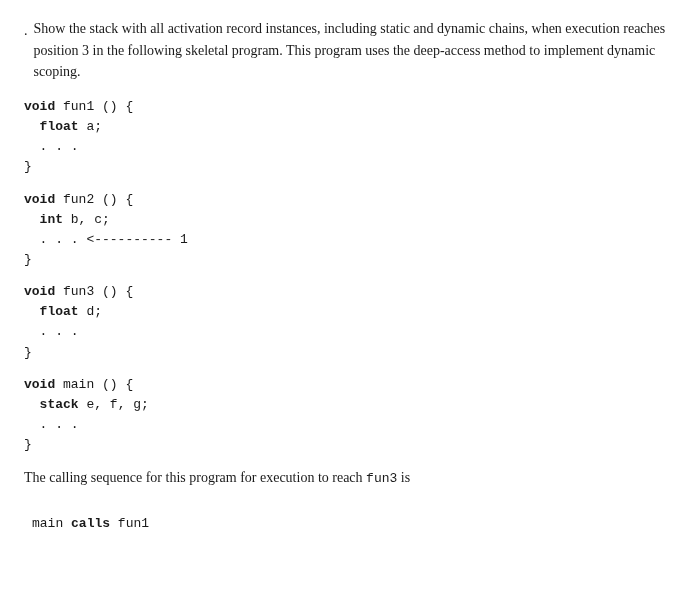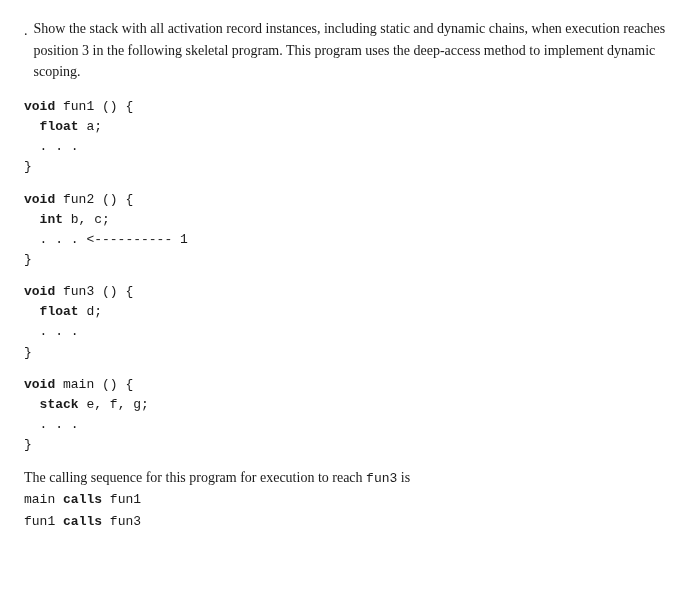--- a/index.html
+++ b/index.html
@@ -44,33 +44,33 @@
 
     .code-block .kw {
       font-weight: bold;
       text-align: center;
     }
 
     .calling-seq-text {
       font-family: Georgia, 'Times New Roman', serif;
       font-size: 14px;
       line-height: 1.55;
-      margin-bottom: 0;
+      margin-bottom: 24px;
     }
 
     .calling-seq-text .inline-code {
       font-family: 'Courier New', Courier, monospace;
       font-size: 13px;
     }
 
     .call-list {
       font-family: 'Courier New', Courier, monospace;
       font-size: 13px;
       line-height: 1.65;
-      margin-left: 0;
+      margin-left: 8px;
     }
 
     .call-list .calls-kw {
       font-weight: bold;
     }
   </style>
 </head>
 <body>
 
 <div class="intro-text">
@@ -103,18 +103,13 @@
 <div class="calling-seq-text">
   <span>The calling sequence for this program for execution to reach </span><span class="inline-code">fun3</span><span> is</span>
 </div>
 
 <div class="call-list">
   <div>
     <span>main</span>
     <span class="calls-kw"> calls </span>
     <span>fun1</span>
   </div>
-  <div>
-    <span>fun1</span>
-    <span class="calls-kw"> calls </span>
-    <span>fun3</span>
-  </div>
 </div>
 
 </body></html>

